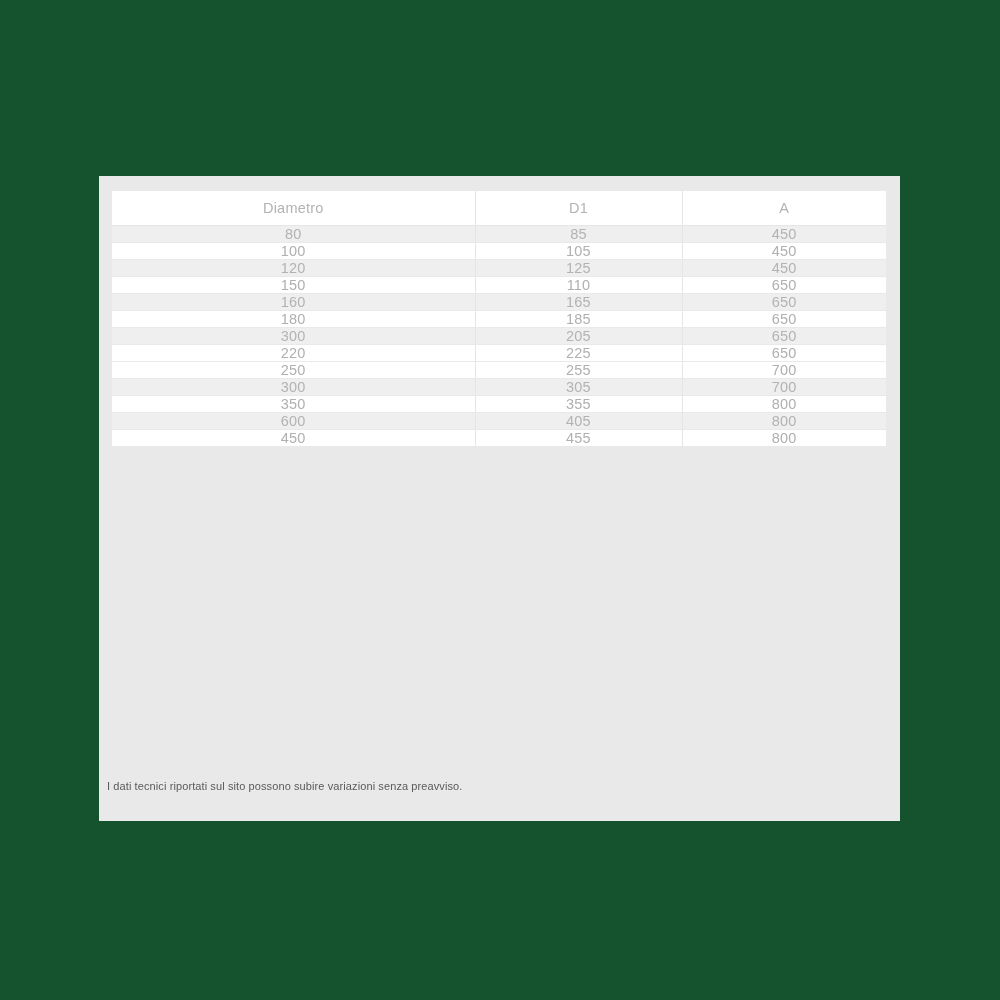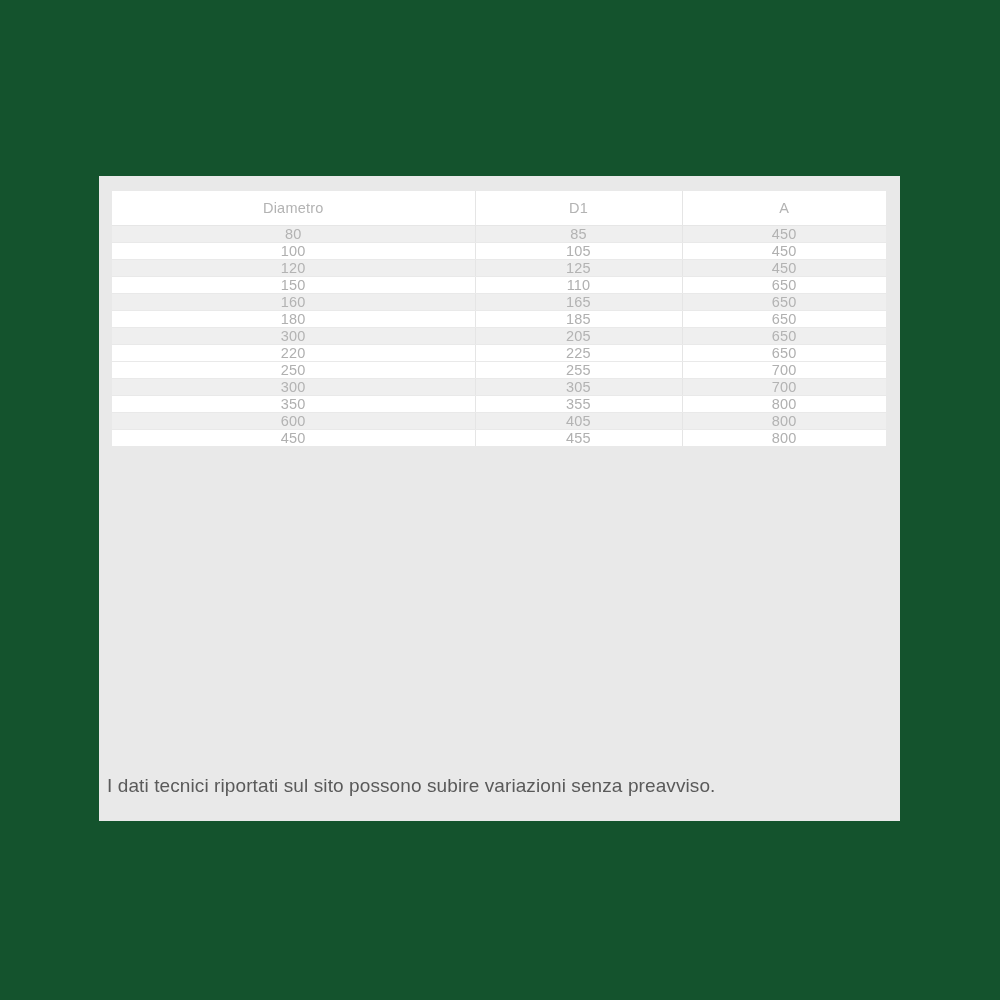--- a/index.html
+++ b/index.html
@@ -86,21 +86,21 @@
 
   table.spec-table tbody tr:last-child td {
     border-bottom: none;
   }
 
   .footnote {
     position: absolute;
     left: 8px;
     top: 601px;
     width: 760px;
-    font-size: 19px;
+    font-size: 11px;
     color: #5a5a5a;
     line-height: 18px;
     letter-spacing: 0.1px;
     white-space: nowrap;
   }
 </style>
 </head>
 <body>
 
 <div id="page">

